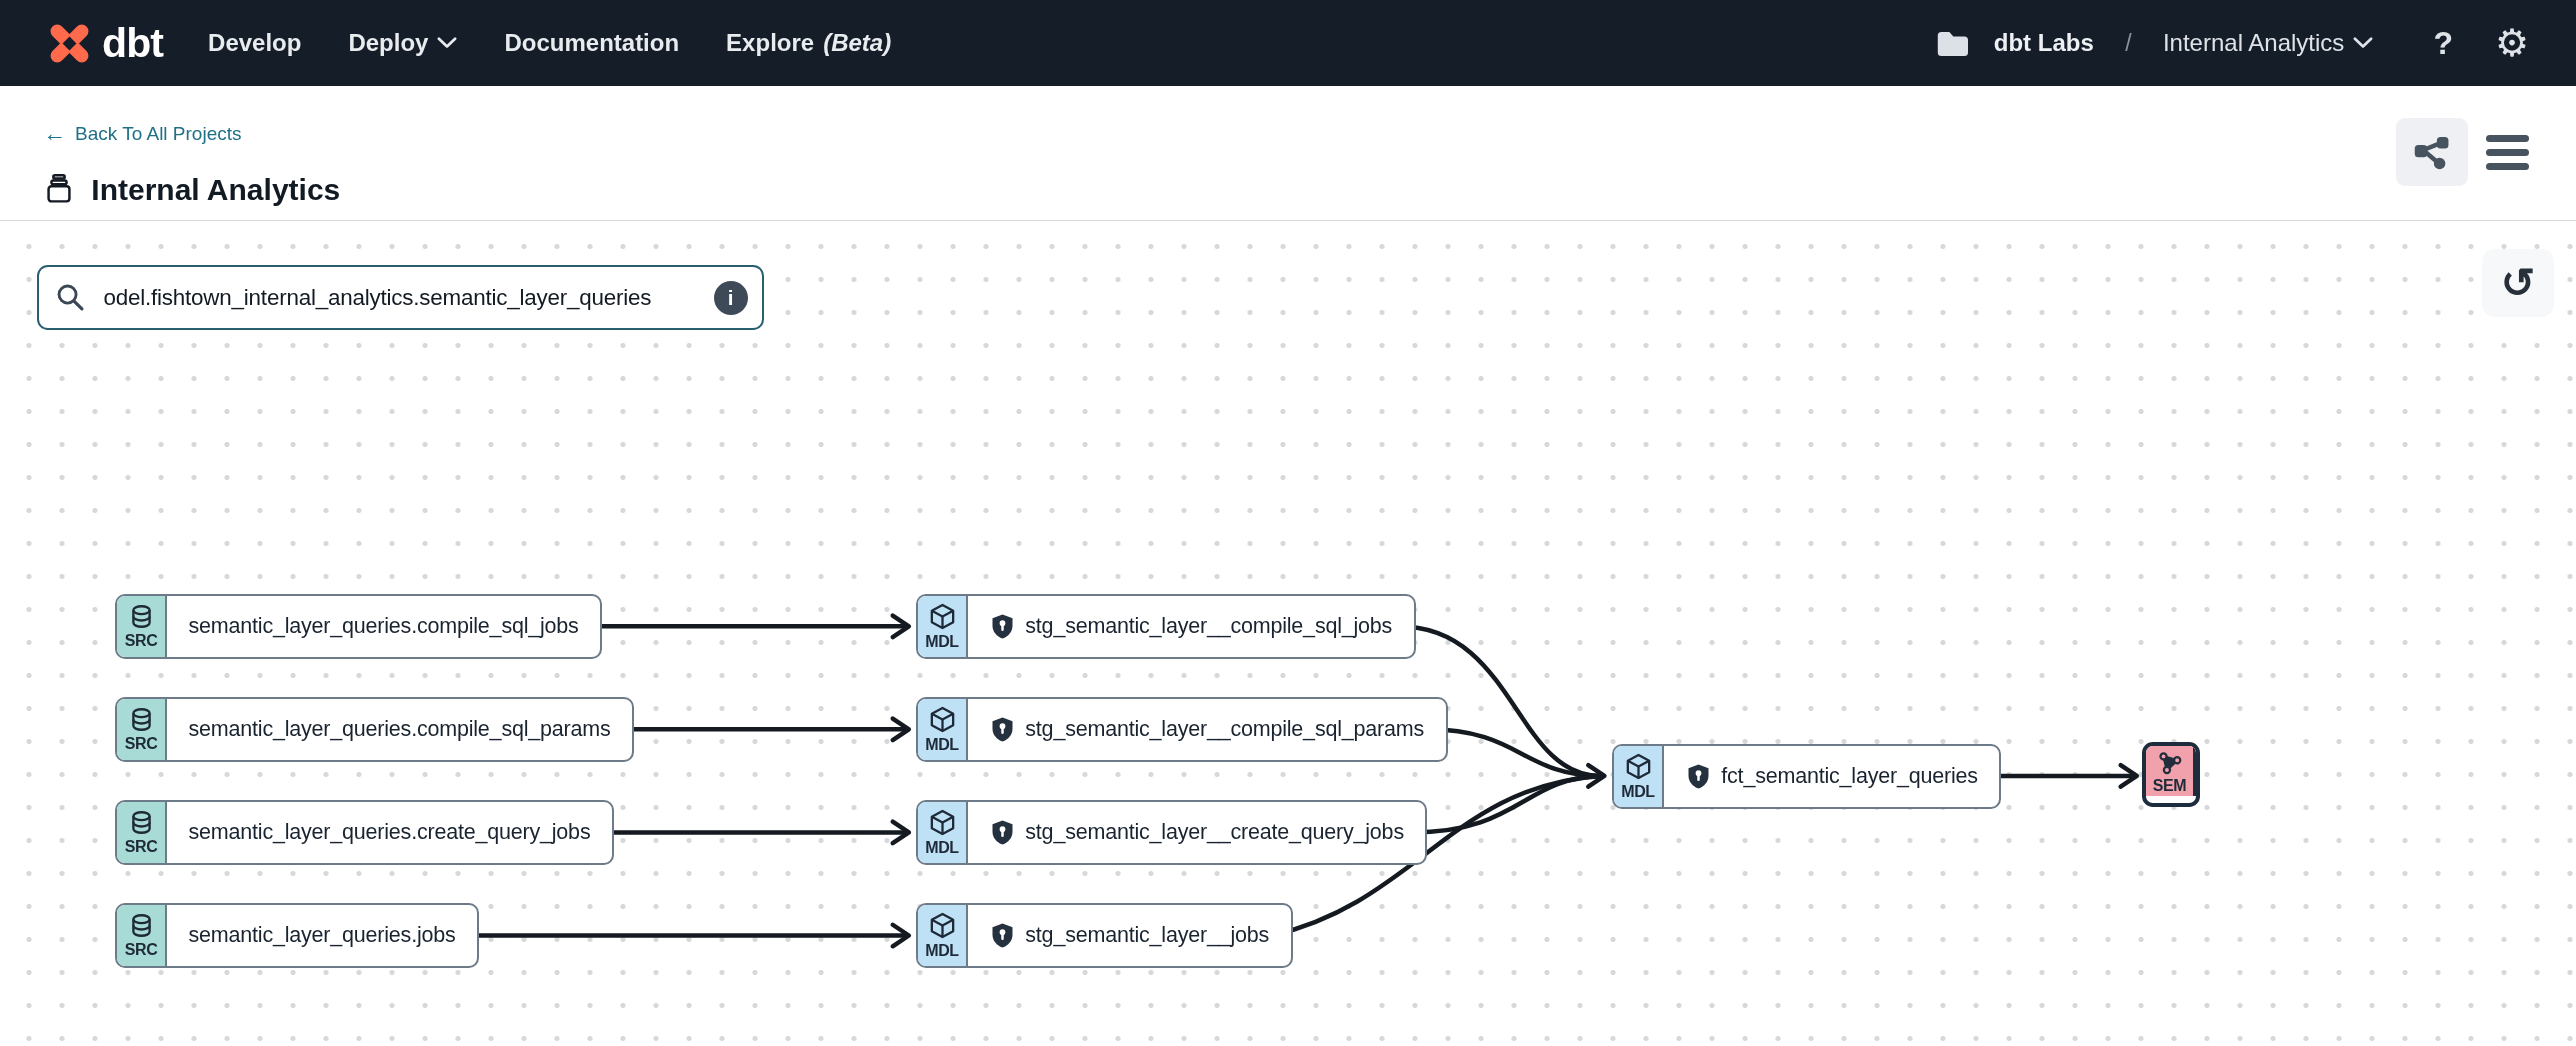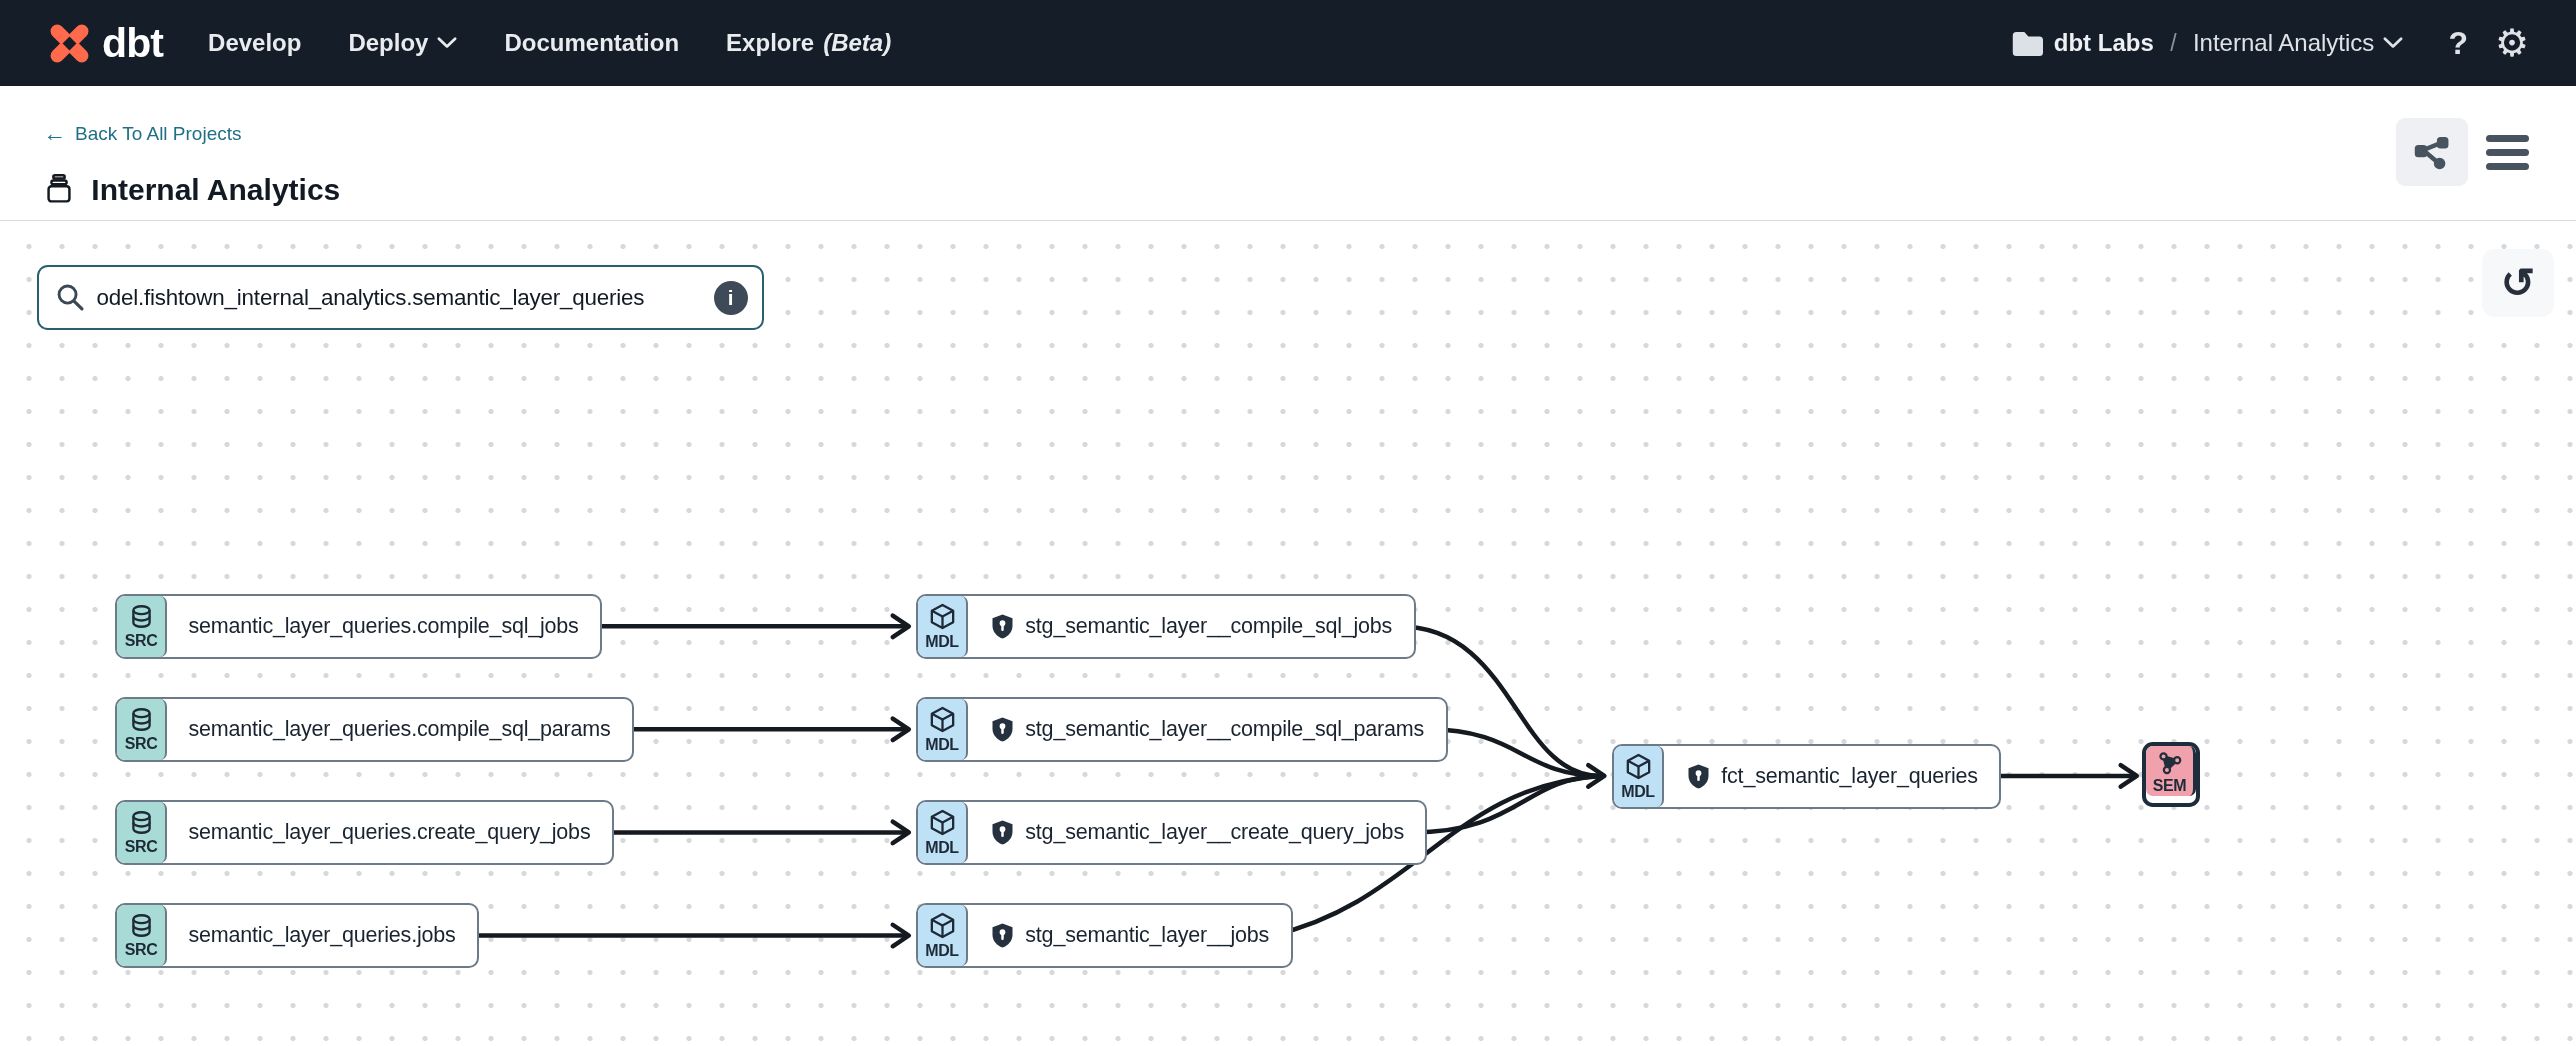--- a/index.html
+++ b/index.html
@@ -8,21 +8,21 @@
 
   
   .navbar { position:relative; width:100%; height:86px; background:#151d29;
             display:flex; align-items:center; padding:0 47px 0 41px; }
   .logo-wrap { display:flex; align-items:center; gap:4px; cursor:pointer; }
   .logo-text { color:#fff; font-size:41px; font-weight:700; letter-spacing:-0.9px; }
   .nav-menu { display:flex; align-items:center; gap:47px; margin-left:45px; }
   .nav-item { color:#e9ecef; font-size:24px; font-weight:600; display:flex;
               align-items:center; gap:9px; cursor:pointer; }
   .beta { font-style:italic; font-weight:600; }
-  .nav-right { margin-left:auto; display:flex; align-items:center; gap:11px; }
+  .nav-right { margin-left:auto; display:flex; align-items:center; gap:26px; }
   .crumb-org { color:#eef1f4; font-size:24px; font-weight:700; }
   .crumb-sep { color:#8a939e; font-size:23px; margin:0 5.4px; }
   .crumb-project { color:#dfe3e8; font-size:24px; font-weight:500; display:flex; align-items:center; gap:9px; cursor:pointer;}
   .help-glyph { color:#dfe3e8; font-size:32px; font-weight:700; margin-left:34px; cursor:pointer; }
   .gear-glyph { color:#dfe3e8; font-size:38px; margin-left:16px; cursor:pointer; line-height:1; }
 
   
   .page-header { position:relative; width:100%; height:135px; background:#fff;
                  border-bottom:1.8px solid #d8dcdf; }
   .back-link { position:absolute; left:43px; top:36px; display:flex; align-items:center;
@@ -39,37 +39,37 @@
   .hdr-btn-menu .bar { width:43px; height:7.2px; border-radius:3.6px; background:#47535f; }
 
   
   .canvas { position:relative; width:100%; height:824px; background-color:#fff;
             background-image:radial-gradient(circle, #d6d8da 2.3px, transparent 2.4px);
             background-size:33px 33px; background-position:12.5px 9px; }
   .edges { position:absolute; left:0; top:0; width:2576px; height:824px; }
 
   .search-box { position:absolute; left:37px; top:44px; width:727px; height:65px;
                 background:#fff; border:2.7px solid #2a5f70; border-radius:10.8px;
-                display:flex; align-items:center; padding:0 14.3px 0 16px; gap:11px; }
+                display:flex; align-items:center; padding:0 14.3px 0 16px; gap:18px; }
   .search-text { flex:1; font-size:22.4px; color:#121a24; white-space:nowrap; overflow:hidden;
                  text-decoration:underline dotted #e0604f; text-decoration-thickness:2.7px;
                  text-underline-offset:6.3px; letter-spacing:-0.2px; }
   .info-badge { width:34px; height:34px; border-radius:50%; background:#3f4a58; color:#fff;
                 font-size:20.6px; font-weight:700; display:flex; align-items:center;
                 justify-content:center; flex:0 0 auto; cursor:pointer; }
   .reset-btn { position:absolute; left:2482px; top:28px; width:72px; height:68px;
                background:#f7f8f9; border-radius:12.5px; display:flex; align-items:center;
                justify-content:center; cursor:pointer; }
   .reset-glyph { font-size:41px; color:#262f3a; font-weight:700; line-height:1; }
 
   
   .node { position:absolute; display:inline-flex; height:65px; background:#fff;
           border:2.7px solid #6d7a88; border-radius:10px; overflow:hidden; cursor:pointer; }
   .badge { width:50px; flex:0 0 50px; display:flex; flex-direction:column; align-items:center;
-           justify-content:center; gap:1.8px; border-right:2.7px solid #6d7a88;border-radius:7px; }
+           justify-content:center; gap:1.8px; border-right:2.7px solid #6d7a88; }
   .badge span { font-size:16px; font-weight:700; color:#1e2a38; letter-spacing:-0.4px; }
   .node-label { display:flex; align-items:center; gap:10.8px; padding:0 21.5px;
                 font-size:21.5px; color:#1a2430; white-space:nowrap; letter-spacing:-0.2px; }
   .node.src .badge { background:#a8dbd5; }
   .node.mdl .badge { background:#bfe1f6; }
   .node.sem { border:4.5px solid #1d2d3e; border-radius:10.8px;flex-direction:column; }
   .node.sem .badge { background:#f0a1ab; border-right:3.6px solid #1d2d3e; }
 </style>
 </head>
 <body>

